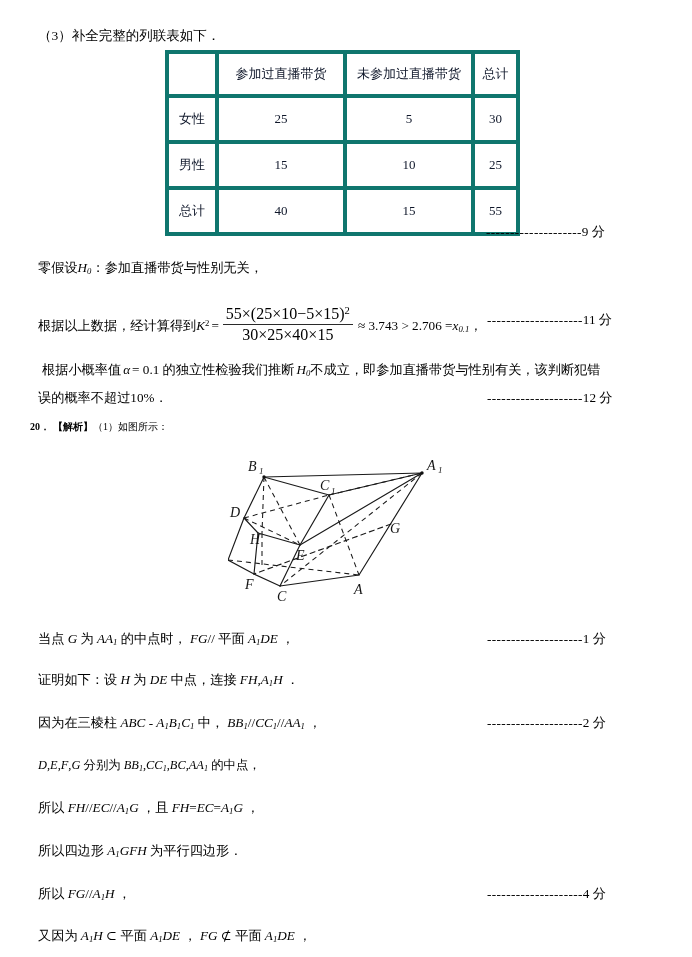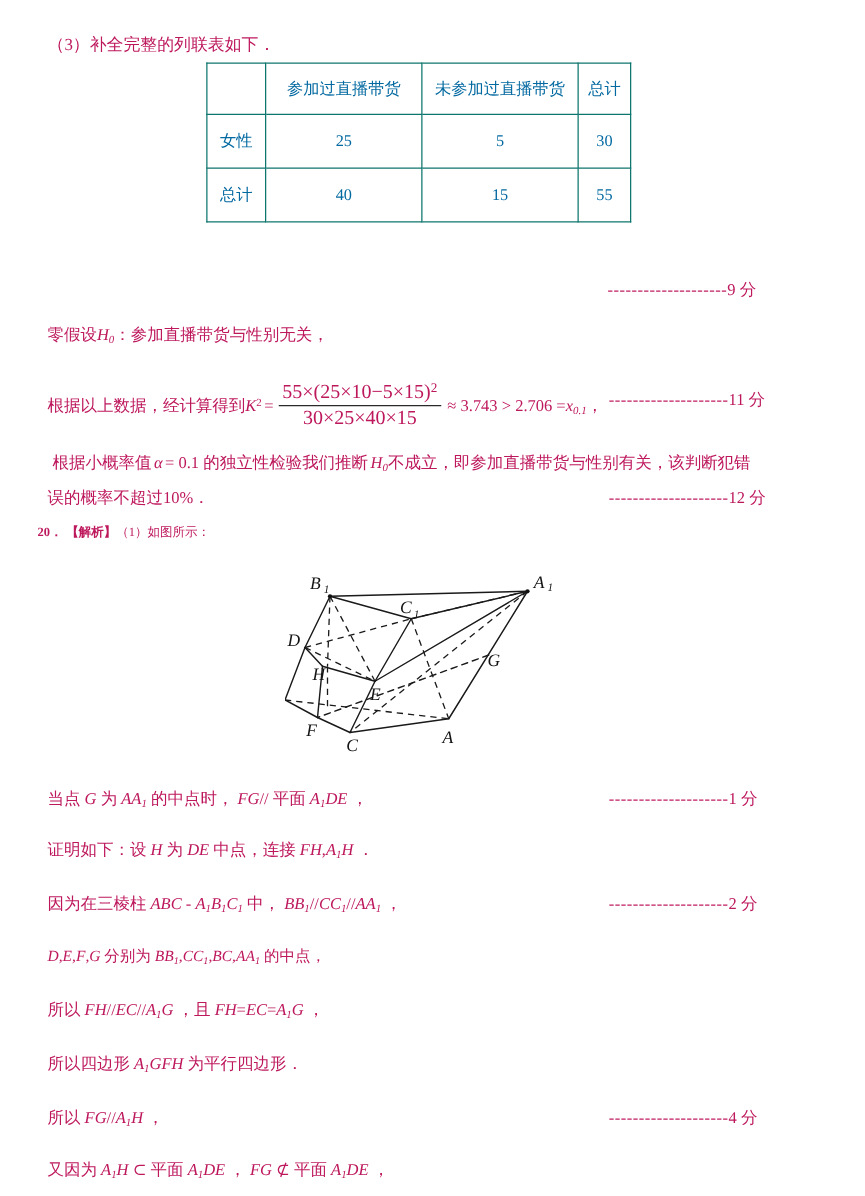--- a/index.html
+++ b/index.html
@@ -20,21 +20,21 @@
     width: 692px;
     height: 957px;
     padding: 0;
   }
   
   .line {
     position: absolute;
     white-space: nowrap;
     font-size: 13.2px;
     line-height: 1.2;
-    color: #be185d;
+    color: #000000;
   }
   .cn { font-family: "Liberation Serif", "DejaVu Serif", serif; }
   .it {
     font-style: italic;
     font-family: "Liberation Serif", "DejaVu Serif", serif;
   }
   .bold { font-weight: bold; }
   sub {
     font-size: 0.66em;
     vertical-align: -0.28em;
@@ -50,25 +50,25 @@
   }
   
   .tbl {
     position: absolute;
     left: 165px;
     top: 50px;
     border-collapse: collapse;
     font-size: 13px;
   }
   .tbl td {
-    border: 1px solid #0f766e;
+    border: 4px solid #0f766e;
     text-align: center;
     vertical-align: middle;
     padding: 0;
-    color: #0369a1;
+    color: #0f172a;
   }
   .tbl td.hdrcell { height: 40px; }
   .tbl td.bodycell { height: 42px; }
   .c0 { width: 46px; }
   .c1 { width: 124px; }
   .c2 { width: 124px; }
   .c3 { width: 41px; }
   .numtxt { font-family: "Liberation Serif", "DejaVu Serif", serif; }
   
   .frac {
@@ -123,20 +123,26 @@
       <td class="hdrcell c0"></td>
       <td class="hdrcell c1">参加过直播带货</td>
       <td class="hdrcell c2">未参加过直播带货</td>
       <td class="hdrcell c3">总计</td>
     </tr>
     <tr>
       <td class="bodycell c0">女性</td>
       <td class="bodycell c1 numtxt">25</td>
       <td class="bodycell c2 numtxt">5</td>
       <td class="bodycell c3 numtxt">30</td>
+    </tr>
+    <tr>
+      <td class="bodycell c0">男性</td>
+      <td class="bodycell c1 numtxt">15</td>
+      <td class="bodycell c2 numtxt">10</td>
+      <td class="bodycell c3 numtxt">25</td>
     </tr>
     <tr>
       <td class="bodycell c0">总计</td>
       <td class="bodycell c1 numtxt">40</td>
       <td class="bodycell c2 numtxt">15</td>
       <td class="bodycell c3 numtxt">55</td>
     </tr>
   </tbody>
     </table>
 

